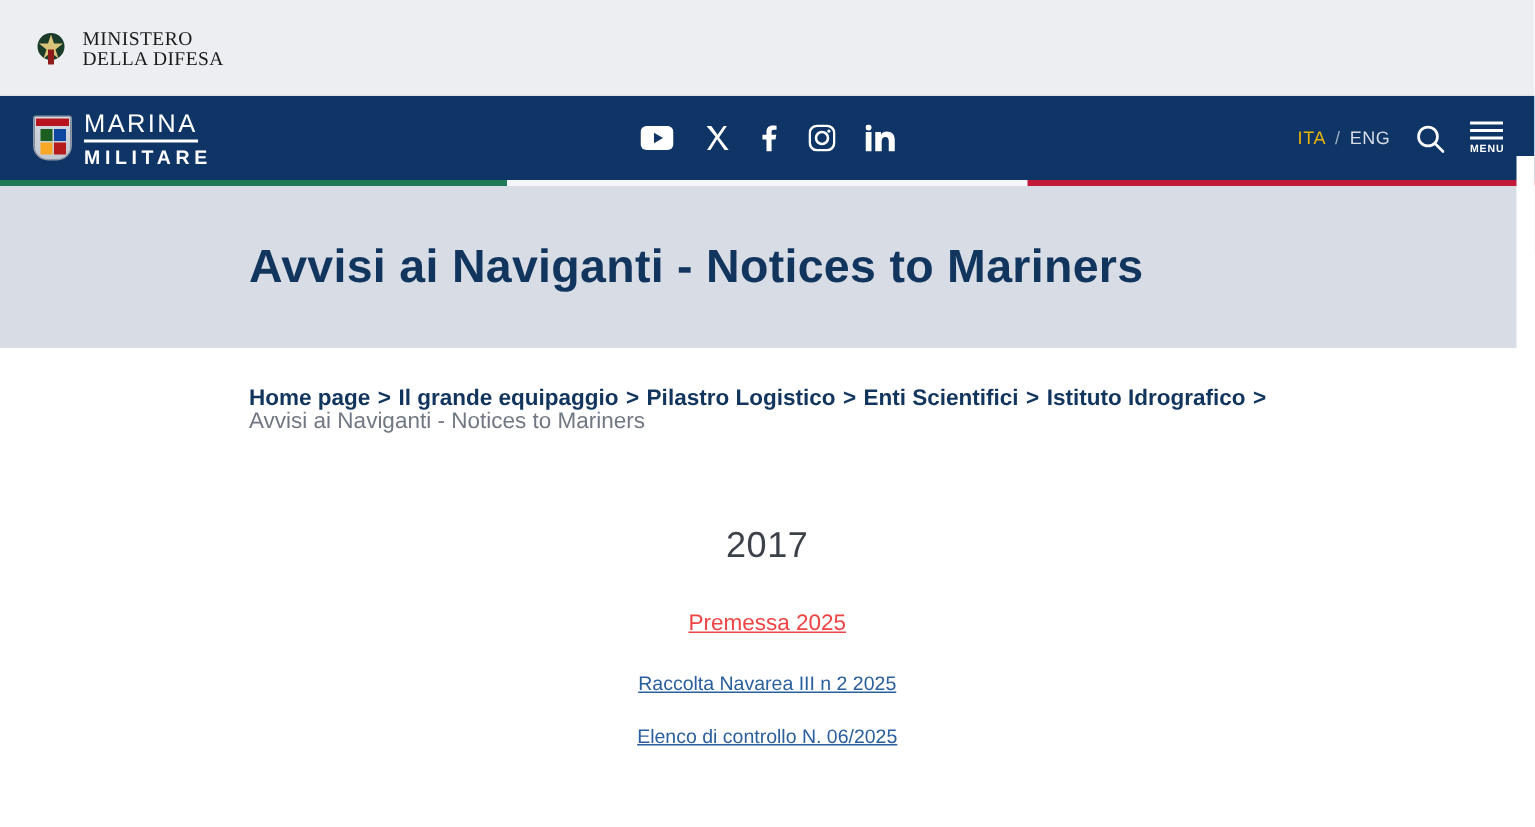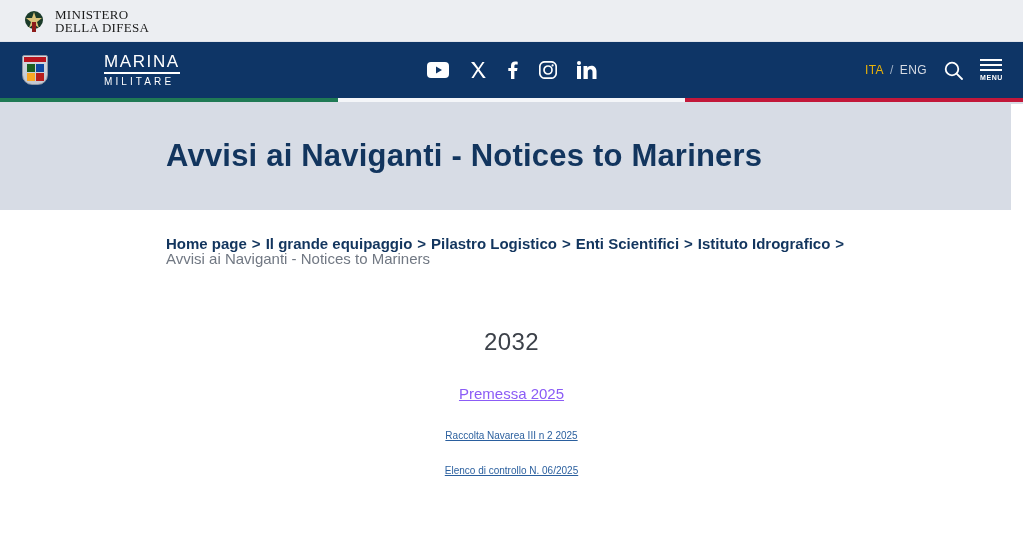--- a/index.html
+++ b/index.html
@@ -8,21 +8,21 @@
     padding: 0;
     width: 1023px;
     height: 551px;
     overflow: hidden;
     font-family: "Liberation Sans", sans-serif;
     background: #ffffff;
   }
 
   
   .ministry-bar {
-    height: 42px;
+    height: 64px;
     background: #eceef2;
     display: flex;
     align-items: center;
     padding-left: 22px;
     border-bottom: 1px solid #dfe3ea;
   }
   .ministry-logo {
     display: flex;
     align-items: center;
     gap: 9px;
@@ -74,35 +74,35 @@
     content: "";
     position: absolute;
     left: 4px; top: 8px;
     width: 8px; height: 8px;
     background: #1b5e20;
     box-shadow: 9px 0 0 #0d47a1, 0 9px 0 #f9a825, 9px 9px 0 #b71c1c;
   }
   .brand-words {
     color: #ffffff;
     line-height: 1;
-    margin-left: 48px;
   }
   .brand-words .w1 {
     font-size: 17px;
     letter-spacing: 1.6px;
     font-weight: 500;
     border-bottom: 2px solid #ffffff;
     padding-bottom: 2px;
     display: inline-block;
   }
   .brand-words .w2 {
-    font-size: 10px;
+    font-size: 13px;
     letter-spacing: 3.1px;
     margin-top: 3px;
     display: block;
+    font-weight: bold;
   }
 
   .social {
     position: absolute;
     left: 50%;
     transform: translateX(-50%);
     display: flex;
     align-items: center;
     gap: 20px;
   }
@@ -207,31 +207,31 @@
   }
   .content .year {
     font-size: 24px;
     color: #3c4149;
     letter-spacing: .4px;
   }
   .content .primary-link {
     display: inline-block;
     margin-top: 29px;
     font-size: 15px;
-    color: #8b5cf6;
+    color: #ef4444;
     text-decoration: underline;
   }
   .content ul {
     list-style: none;
     margin: 22px 0 0 0;
     padding: 0;
   }
   .content ul li { margin-bottom: 17px; }
   .content ul li a {
-    font-size: 10px;
+    font-size: 13px;
     color: #2a5f9e;
     text-decoration: underline;
   }
 
   
   .gutter {
     position: absolute;
     top: 104px;
     right: 0;
     width: 12px;
@@ -336,21 +336,21 @@
   <div class="hero">
     <h1>Avvisi ai Naviganti - Notices to Mariners</h1>
   </div>
 
   <div class="breadcrumb">
     <a href="#">Home page</a><span class="sep">&gt;</span><a href="#">Il grande equipaggio</a><span class="sep">&gt;</span><a href="#">Pilastro Logistico</a><span class="sep">&gt;</span><a href="#">Enti Scientifici</a><span class="sep">&gt;</span><a href="#">Istituto Idrografico</a><span class="sep">&gt;</span>
     <div class="current">Avvisi ai Naviganti - Notices to Mariners</div>
   </div>
 
   <div class="content">
-    <div class="year">2032</div>
+    <div class="year">2017</div>
     <a href="#" class="primary-link">Premessa 2025</a>
     <ul>
       <li><a href="#">Raccolta Navarea III n 2 2025</a></li>
       <li><a href="#">Elenco di controllo N. 06/2025</a></li>
     </ul>
   </div>
 
   <div class="gutter"></div>
 </div>
 

